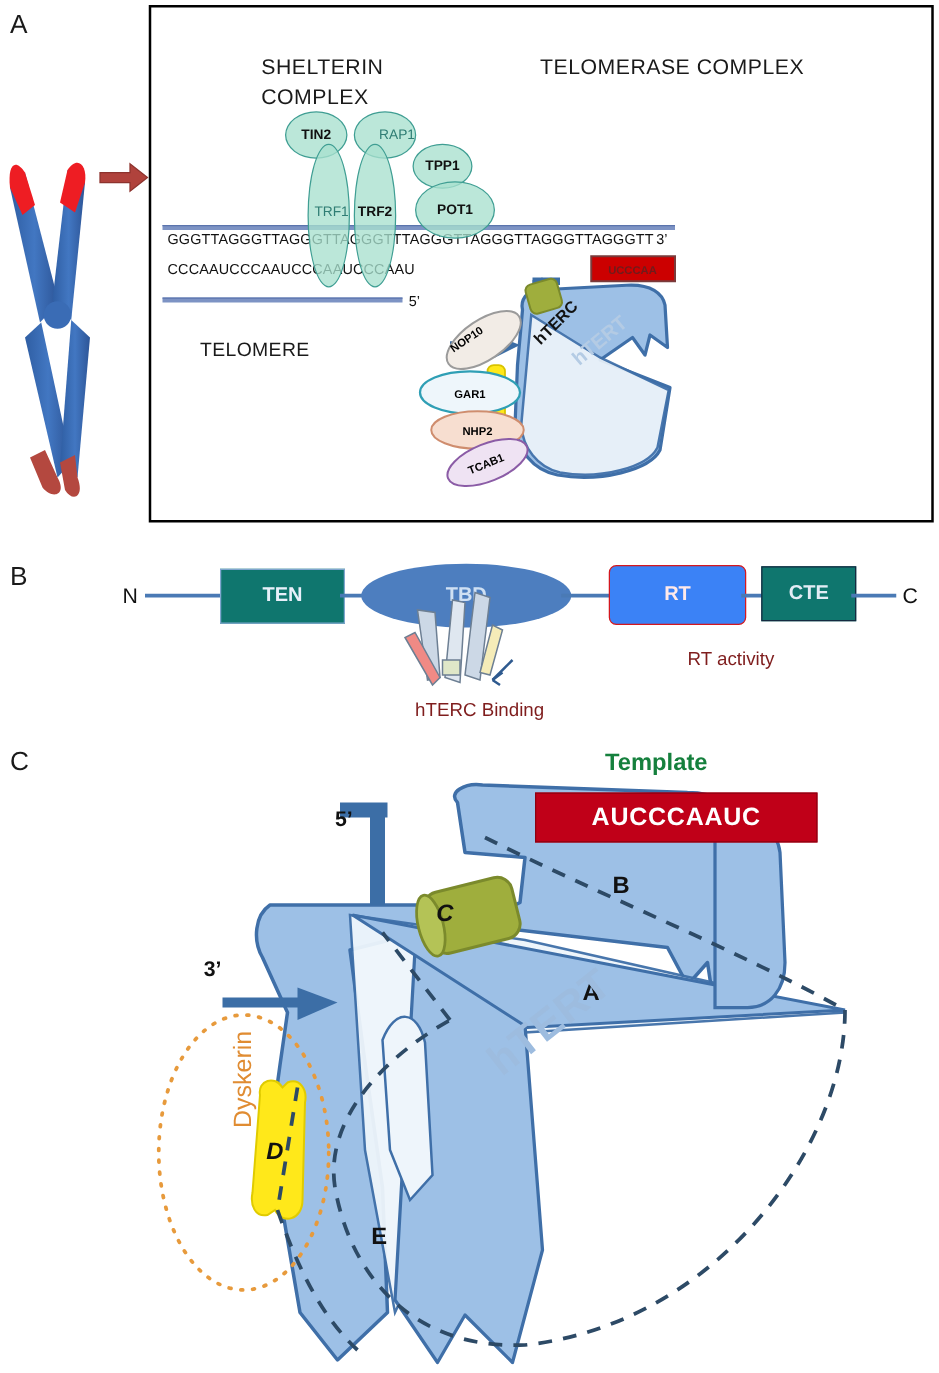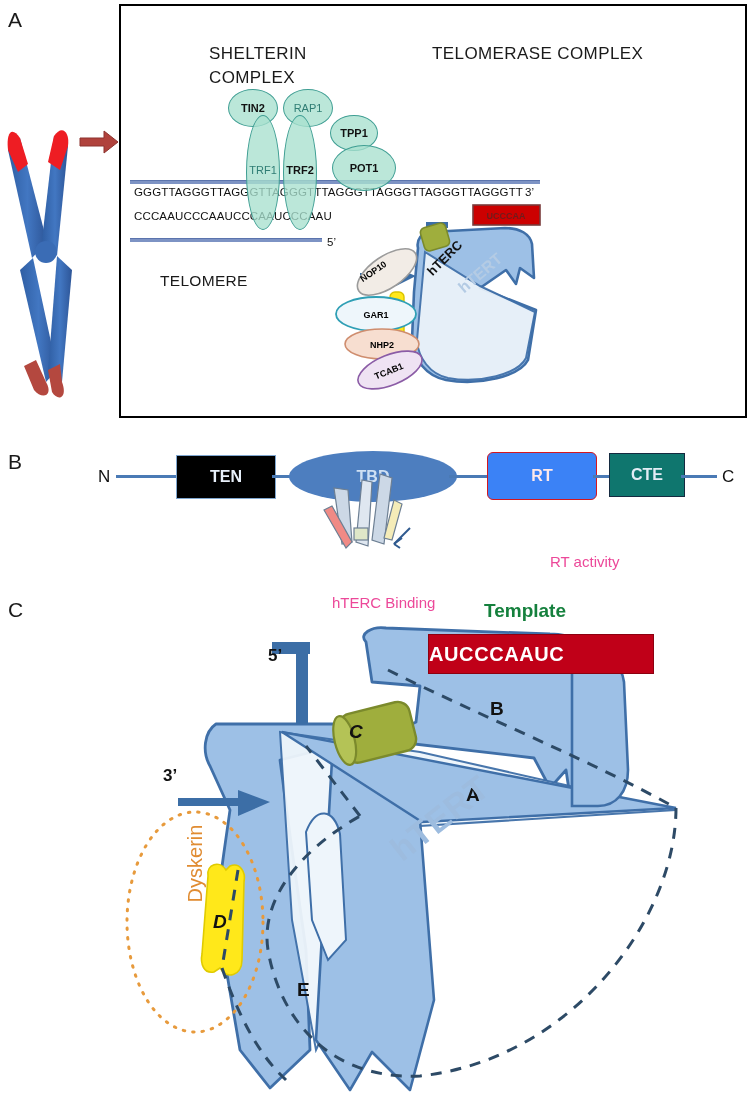--- a/index.html
+++ b/index.html
@@ -12,40 +12,40 @@
   #panelA-frame{left:119px;top:4px;width:628px;height:414px;border:2.5px solid #000;
                 box-sizing:border-box;background:#fff;}
   .headline{font-size:17px;letter-spacing:.4px;color:#1a1a1a;white-space:pre;}
   .seqtext{font-family:"Liberation Sans",sans-serif;font-size:11.5px;letter-spacing:.15px;
            color:#111;white-space:nowrap;}
   .prime{font-size:11.5px;color:#111;}
   .dna-line{height:3px;background:#7d93c4;border-top:1px solid #5b74ad;}
   .shelt{border-radius:50%;background:rgba(168,224,206,.78);border:1.6px solid #3f9e93;
          display:flex;align-items:center;justify-content:center;font-size:11px;}
   .shelt-dark{color:#111;font-weight:600;}
-  .shelt-light{color:#2f7d74;}
+  .shelt-light{color:#2f7d74;justify-content:flex-end;}
   .telomere-lbl{font-size:15.5px;color:#1a1a1a;letter-spacing:.3px;}
 
   
   .domain-box{display:flex;align-items:center;justify-content:center;font-size:16px;}
-  #ten{left:176px;top:455px;width:98px;height:42px;background:#000000;
+  #ten{left:176px;top:455px;width:98px;height:42px;background:#0f766e;
        border:1.5px solid #7fa6cf;color:#e8f0fa;font-weight:600;}
   #tbd{left:289px;top:451px;width:168px;height:51px;border-radius:50%;background:#4d7ebf;
        color:#cfe0f3;font-weight:600;}
   #rt{left:487px;top:452px;width:108px;height:46px;background:#3b82f6;border-radius:6px;
       border:1.5px solid #d4171e;color:#ffe9ea;font-weight:600;}
   #cte{left:609px;top:453px;width:74px;height:42px;background:#0f766e;
        border:1.5px solid #142a40;color:#e3ecf5;font-weight:600;}
   .bbone{height:2.5px;background:#4a7ab5;}
   .nc-lbl{font-size:17px;color:#111;}
-  .sub-lbl{font-size:15px;color:#ec4899;margin-top:34px;}
+  .sub-lbl{font-size:15px;color:#7f1d1d;}
 
   
   #template-box{left:428px;top:634px;width:224px;height:38px;background:#c00018;
-      border:1.5px solid #8d0010;display:flex;align-items:center;justify-content:flex-start;
+      border:1.5px solid #8d0010;display:flex;align-items:center;justify-content:center;
       color:#fff;font-size:20px;font-weight:bold;letter-spacing:.6px;}
   #template-lbl{left:484px;top:600px;font-size:19px;font-weight:bold;color:#15803d;}
   .cmark{font-size:19px;font-weight:bold;font-style:italic;color:#111;}
   .cplain{font-size:19px;font-weight:bold;color:#111;}
   .prime-big{font-size:17px;font-weight:bold;color:#111;}
   #dyskerin-lbl{left:130px;top:852px;width:130px;text-align:center;color:#e08c32;
       font-size:20px;transform:rotate(-90deg);transform-origin:center center;}
   #htert-c{left:383px;top:838px;font-size:34px;font-weight:bold;color:#9dbcdf;
       transform:rotate(-38deg);transform-origin:left top;letter-spacing:1px;}
   #htert-a{left:455px;top:283px;font-size:16px;font-weight:bold;color:#b4cbe4;

